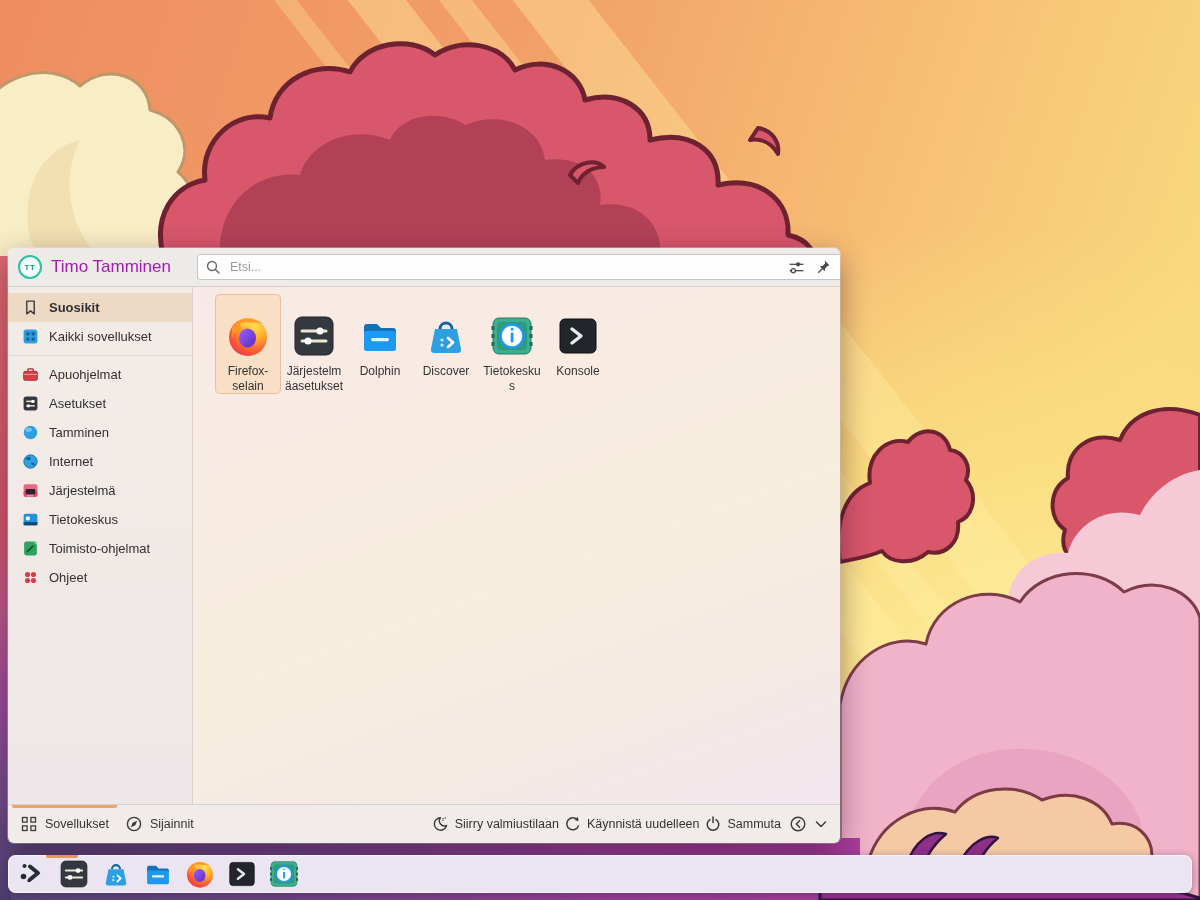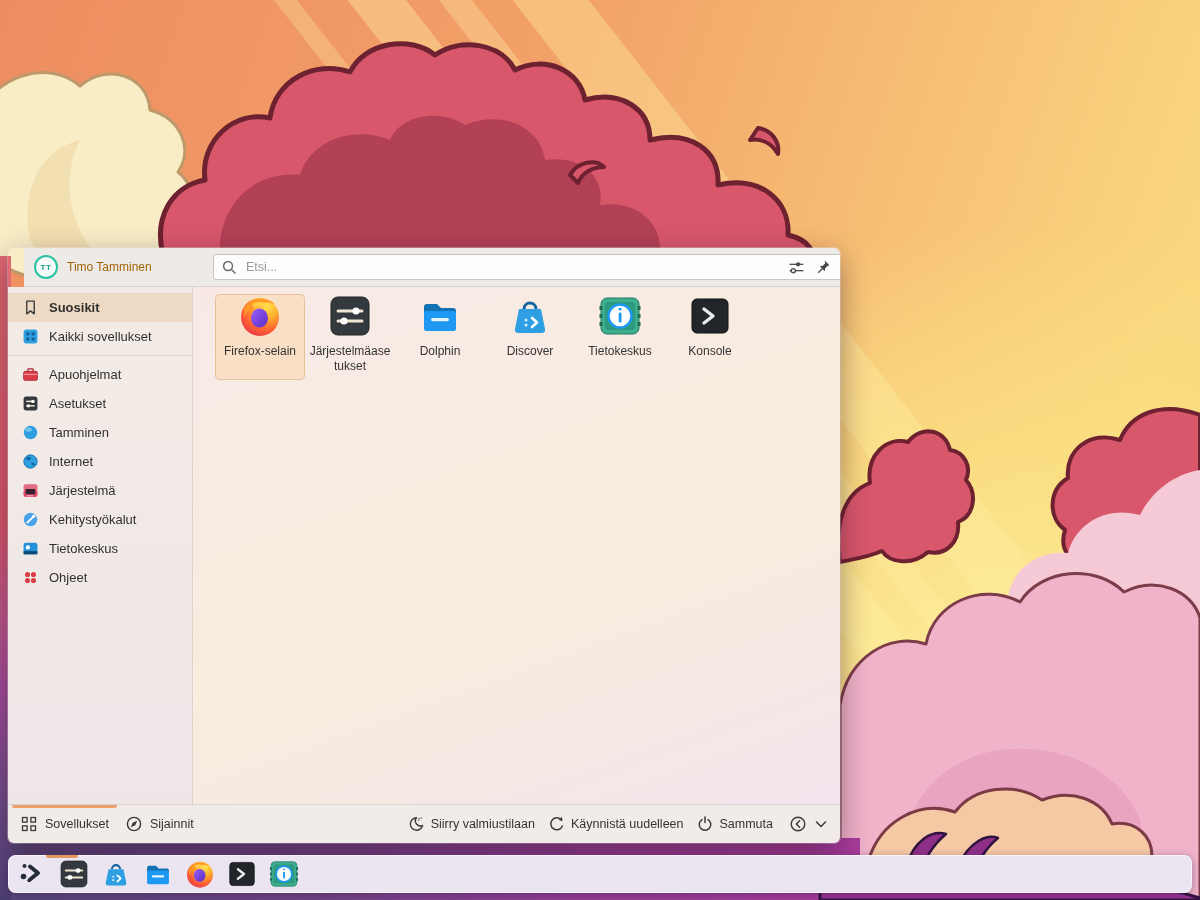--- a/index.html
+++ b/index.html
@@ -6,25 +6,25 @@
   body{width:1200px;height:900px;position:relative;overflow:hidden;
        font-family:"Liberation Sans",sans-serif;-webkit-font-smoothing:antialiased;}
   .wallpaper{position:absolute;inset:0;width:1200px;height:900px;}
 
   
   .launcher{position:absolute;left:8px;top:248px;width:832px;height:595px;
     border-radius:6px;overflow:hidden;display:flex;flex-direction:column;
     box-shadow:0 10px 30px rgba(45,12,35,.45), 0 0 0 1px rgba(255,255,255,.35);
     box-sizing:border-box;}
   .launcher-header{flex:0 0 38px;background:#edeae7;border-bottom:1px solid #d7d2ce;
-    position:relative;display:flex;align-items:center;padding:0 10px;gap:9px;margin-left:16px;}
+    position:relative;display:flex;align-items:center;padding:0 10px;gap:9px;}
   .avatar{width:24px;height:24px;border-radius:50%;border:2px solid #27c2a1;background:#f6faf8;
     display:flex;align-items:center;justify-content:center;font-size:8px;font-weight:bold;
     color:#18a184;box-sizing:border-box;letter-spacing:.5px;}
-  .user-name{font-size:12px;color:#a16207;}
+  .user-name{font-size:17px;color:#a21caf;}
   .search-field{position:absolute;left:189px;top:6px;width:658px;height:26px;background:#fdfdfd;
     border:1px solid #c9c4c1;border-radius:3px;display:flex;align-items:center;gap:6px;
     padding:0 7px;box-sizing:border-box;}
   .search-field input{border:none;outline:none;background:transparent;flex:1;
     font-family:"Liberation Sans",sans-serif;font-size:12.5px;color:#333;}
   .search-field input::placeholder{color:#9d9894;}
   .header-btn{position:absolute;top:7px;width:24px;height:24px;display:flex;
     align-items:center;justify-content:center;}
   .configure-btn{right:32px;} .pin-btn{right:5px;}
 
@@ -34,37 +34,37 @@
   .side-item{height:29px;display:flex;align-items:center;gap:10px;padding:0 14px;
     font-size:13px;color:#313131;cursor:default;}
   .side-item.active{background:#eedac4;font-weight:bold;}
   .side-sep{height:1px;background:#dcd5d0;margin:4px 0;}
   .icon16{width:17px;height:17px;flex:0 0 17px;display:flex;}
   .icon16 svg{width:17px;height:17px;}
 
   .content{flex:1;background:linear-gradient(160deg,#f8e9e6 0%,#f8ece2 32%,#f7eedd 55%,#f5e9e4 78%,#f2e5ee 100%);
     padding:7px 0 0 22px;}
   .grid{display:flex;align-items:flex-start;}
-  .cell{width:90px;min-height:86px;border-radius:5px;display:flex;flex-direction:column;
-    align-items:center;padding-top:0;box-sizing:border-box;}
+  .cell{width:66px;min-height:86px;border-radius:5px;display:flex;flex-direction:column;
+    align-items:center;padding-top:20px;box-sizing:border-box;}
   .cell.selected{background:#f8dfc5;box-shadow:inset 0 0 0 1px #e9c199;}
   .icon44{width:44px;height:44px;margin-bottom:6px;display:flex;}
   .icon44 svg{width:44px;height:44px;}
   .cell-label{font-size:12px;line-height:1.25;color:#333;text-align:center;
     overflow-wrap:anywhere;padding:0 3px;}
 
   .launcher-footer{flex:0 0 38px;background:#f1ece9;border-top:1px solid #d8d2ce;
     display:flex;align-items:center;padding:0 10px 0 4px;position:relative;}
   .tab{height:38px;display:flex;align-items:center;gap:7px;padding:0 8px;
     font-size:12.5px;color:#333;position:relative;}
   .tab.active::before{content:"";position:absolute;left:0;right:0;top:0;height:3px;
     background:#eba26e;border-radius:0 0 2px 2px;}
   .icon18{width:18px;height:18px;flex:0 0 18px;display:flex;}
   .icon18 svg{width:18px;height:18px;}
-  .session{margin-left:auto;display:flex;align-items:center;gap:12px;}
+  .session{margin-left:auto;display:flex;align-items:center;gap:4px;}
   .session-btn{display:flex;align-items:center;gap:6px;font-size:12.5px;color:#333;}
   .leave-group{display:flex;align-items:center;gap:5px;margin-left:4px;}
 
   
   .taskbar{position:absolute;left:8px;top:855px;width:1184px;height:38px;background:#ebe5f1;
     border-radius:8px;box-shadow:0 2px 8px rgba(50,20,70,.4), inset 0 0 0 1px rgba(255,255,255,.55);
     display:flex;align-items:center;gap:8px;padding:0 7px;box-sizing:border-box;}
   .task-icon{width:34px;height:34px;display:flex;align-items:center;justify-content:center;}
   .task-icon svg{width:30px;height:30px;}
   .task-indicator{position:absolute;left:38px;top:0;width:32px;height:3px;background:#e3995c;
@@ -253,36 +253,36 @@
               <rect x="1.5" y="8" width="13" height="6" rx="2" fill="#d84a67"></rect>
               <rect x="3.5" y="6.5" width="9" height="5" rx="1" fill="#34202e"></rect>
               <rect x="4.5" y="12.6" width="6" height=".9" fill="#f3c2cd"></rect>
             </svg>
         </span>
         <span>Järjestelmä</span>
       </div>
       <div class="side-item">
         <span class="icon16">
           <svg viewBox="0 0 16 16">
-              <circle cx="8" cy="8" r="6.3" fill="#4aa3e8"></circle>
-              <path d="M5 11 L10.5 5.5" stroke="#fff" stroke-width="1.7" stroke-linecap="round"></path>
-              <circle cx="11" cy="5" r="1.6" fill="#fff" opacity=".9"></circle>
-            </svg>
-        </span>
-        <span>Kehitystyökalut</span>
-      </div>
-      <div class="side-item">
-        <span class="icon16">
-          <svg viewBox="0 0 16 16">
               <rect x="1.5" y="2.5" width="13" height="11" rx="2" fill="#2490d8"></rect>
               <rect x="1.5" y="10.5" width="13" height="3" fill="#0e4a74"></rect>
               <circle cx="5.5" cy="7" r="2" fill="#fff"></circle>
             </svg>
         </span>
         <span>Tietokeskus</span>
+      </div>
+      <div class="side-item">
+        <span class="icon16">
+          <svg viewBox="0 0 16 16">
+              <rect x="2" y="1.5" width="12" height="13" rx="2" fill="#2ea35f"></rect>
+              <path d="M10.5 1.5 h3.5 v3.5 z" fill="#8fd8ab"></path>
+              <path d="M5 11 L10 6" stroke="#16502e" stroke-width="1.6" stroke-linecap="round"></path>
+            </svg>
+        </span>
+        <span>Toimisto-ohjelmat</span>
       </div>
       <div class="side-item">
         <span class="icon16">
           <svg viewBox="0 0 16 16">
               <g fill="#da3d45">
                 <circle cx="5.2" cy="5.2" r="2.4"></circle>
                 <circle cx="10.8" cy="5.2" r="2.4"></circle>
                 <circle cx="5.2" cy="10.8" r="2.4"></circle>
                 <circle cx="10.8" cy="10.8" r="2.4"></circle>
               </g>

